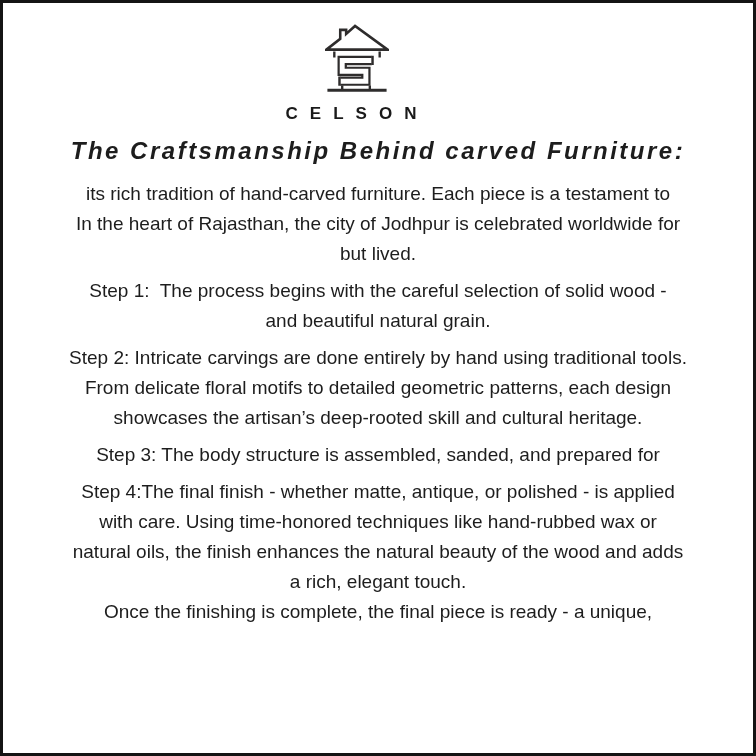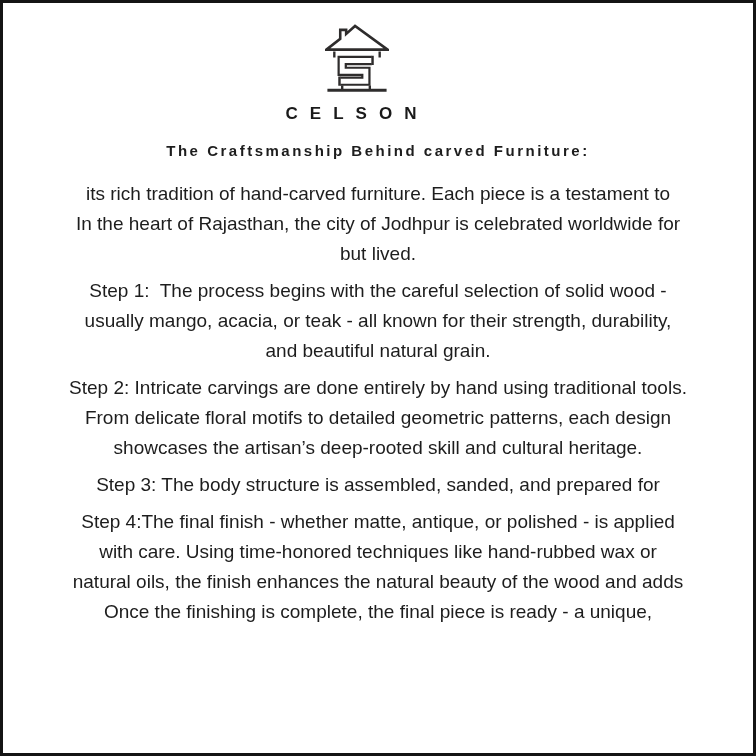--- a/index.html
+++ b/index.html
@@ -28,25 +28,26 @@
     margin-top: 10px;
     font-size: 17px;
     font-weight: bold;
     letter-spacing: 12px;
     line-height: 20px;
     color: #1a1a1a;
     white-space: nowrap;
   }
   .doc-heading {
     margin-top: 13px;
-    font-size: 15px;
+    font-size: 24px;
     font-weight: bold;
     letter-spacing: 2.5px;
     line-height: 28px;
     white-space: nowrap;
+    font-style: italic;
   }
   .body-copy {
     margin-top: 14px;
     font-size: 19px;
     line-height: 30px;
   }
   .para { margin: 7px 0 0; }
   .para:first-child, .para.attached { margin-top: 0; }
   .line { display: block; white-space: nowrap; }
   .step-label { font-weight: normal; }
@@ -81,34 +82,34 @@
   <div class="doc-heading">The Craftsmanship Behind carved Furniture:</div>
 
   <div class="body-copy" id="body-copy">
       <p class="para">
         <span class="line"><span>its rich tradition of hand-carved furniture. Each piece is a testament to</span></span>
         <span class="line"><span>In the heart of Rajasthan, the city of Jodhpur is celebrated worldwide for</span></span>
         <span class="line"><span>but lived.</span></span>
       </p>
       <p class="para">
         <span class="line"><b class="step-label">Step 1:</b><span>&nbsp; The process begins with the careful selection of solid wood -</span></span>
-        <span class="line"><span>usually mango, acacia, or teak - all known for their strength, durability,</span></span>
         <span class="line"><span>and beautiful natural grain.</span></span>
       </p>
       <p class="para">
         <span class="line"><b class="step-label">Step 2:</b><span> Intricate carvings are done entirely by hand using traditional tools.</span></span>
         <span class="line"><span>From delicate floral motifs to detailed geometric patterns, each design</span></span>
         <span class="line"><span>showcases the artisan’s deep-rooted skill and cultural heritage.</span></span>
       </p>
       <p class="para">
         <span class="line"><b class="step-label">Step 3:</b><span> The body structure is assembled, sanded, and prepared for</span></span>
       </p>
       <p class="para">
         <span class="line"><b class="step-label">Step 4:</b><span>The final finish - whether matte, antique, or polished - is applied</span></span>
         <span class="line"><span>with care. Using time-honored techniques like hand-rubbed wax or</span></span>
         <span class="line"><span>natural oils, the finish enhances the natural beauty of the wood and adds</span></span>
+        <span class="line"><span>a rich, elegant touch.</span></span>
       </p>
       <p class="para attached">
         <span class="line"><span>Once the finishing is complete, the final piece is ready - a unique,</span></span>
       </p>
     </div>
 
 </div>
 
 </body></html>

